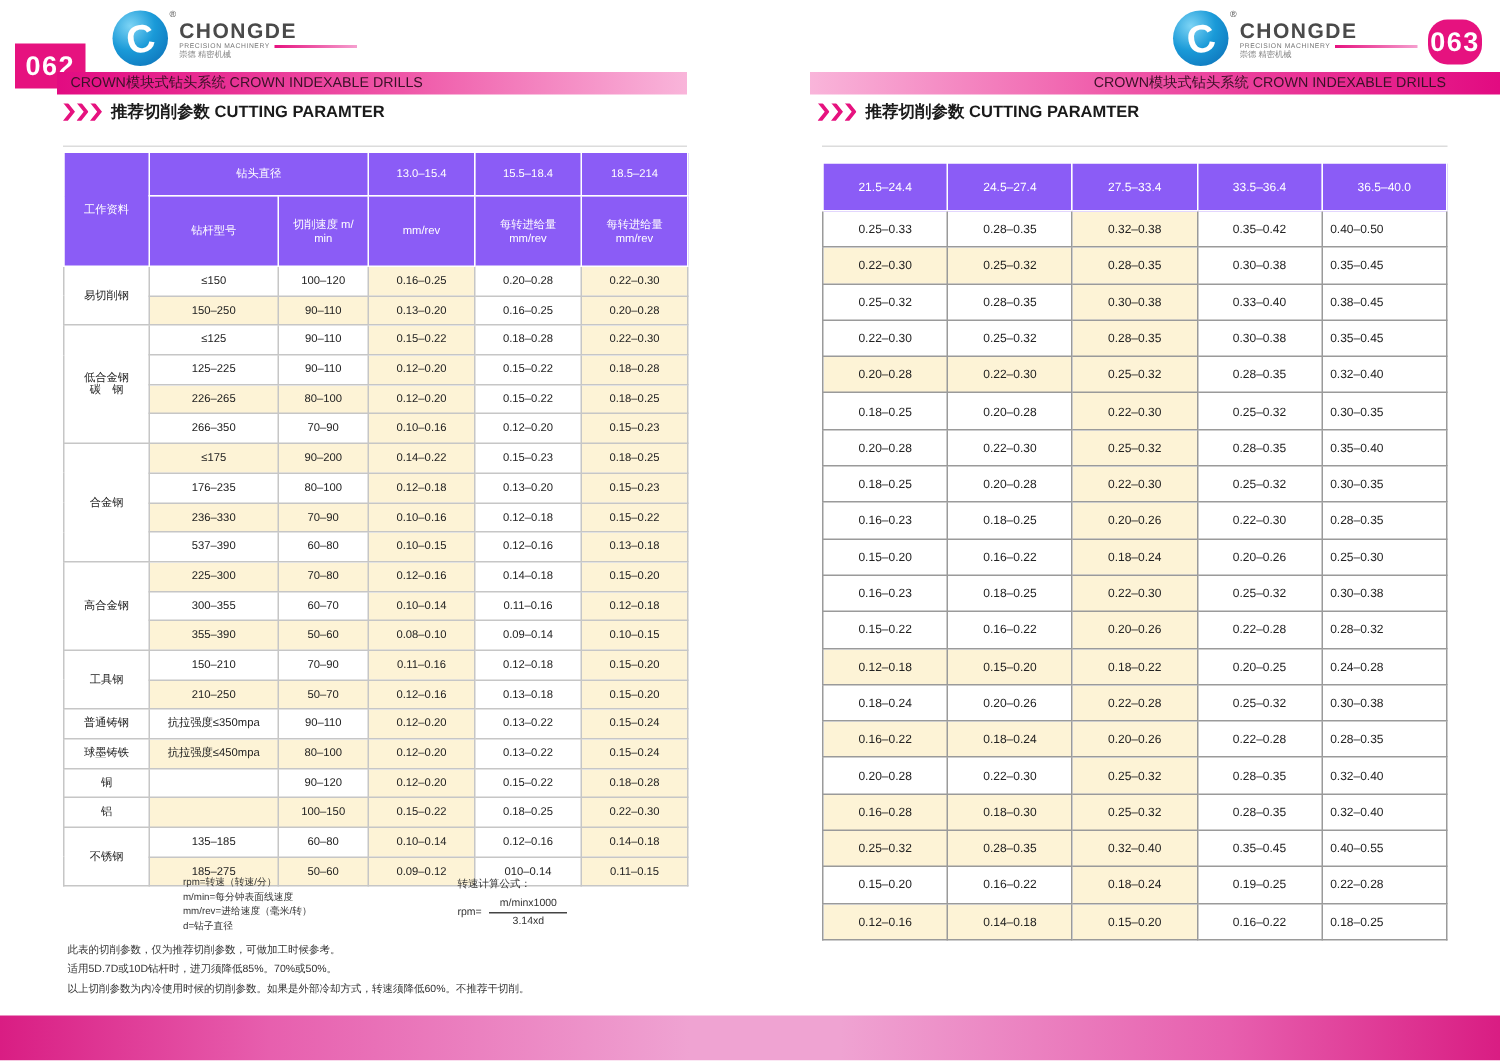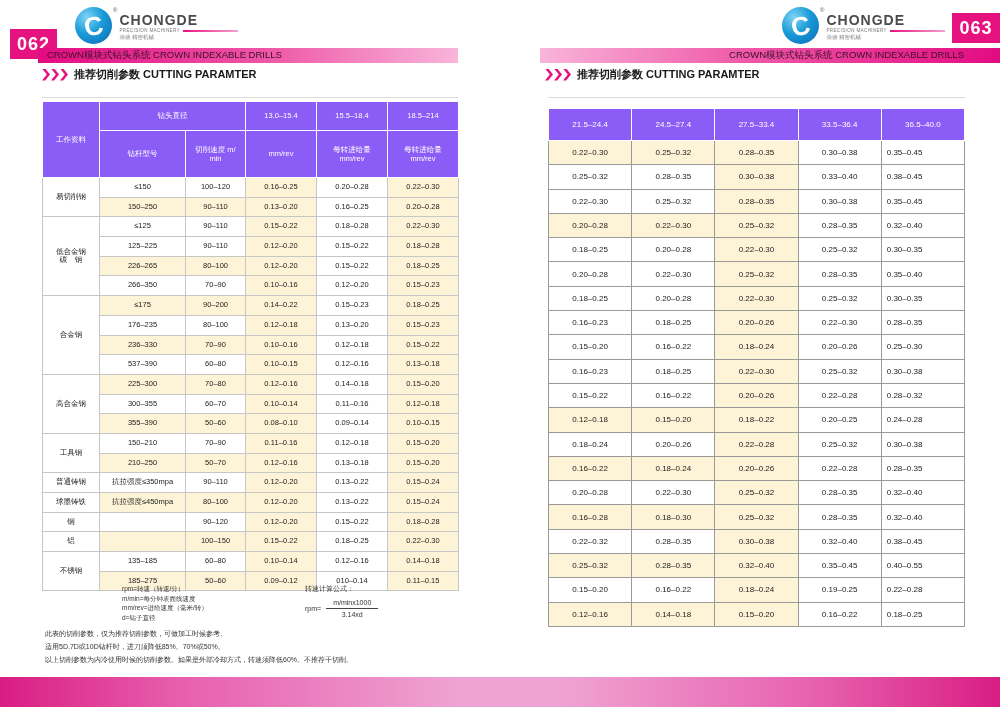--- a/index.html
+++ b/index.html
@@ -6,21 +6,21 @@
   body {
     width:1000px; height:707px; position:relative; background:#fff;
     font-family:"Liberation Sans","DejaVu Sans",sans-serif; overflow:hidden;
   }
   
   .page-num {
     position:absolute; background:#e6127f; color:#fff; font-size:18px; font-weight:bold;
     display:flex; align-items:center; justify-content:center; letter-spacing:1px;
   }
   #pn-left  { left:10px;  top:29px; width:47px; height:30px; }
-  #pn-right { left:952px; top:13px; width:48px; height:30px; }
+  #pn-right { left:952px; top:13px; width:36px; height:30px;border-radius:13px; }
 
   
   .logo { position:absolute; display:flex; align-items:flex-start; }
   #logo-left  { left:75px;  top:7px; }
   #logo-right { left:782px; top:7px; }
   .globe {
     width:37px; height:37px; border-radius:50%;
     background:radial-gradient(circle at 32% 28%, #7dd4f5, #1a9ad8 45%, #0b6ab3);
     position:relative; flex:0 0 auto;
   }
@@ -363,20 +363,27 @@
     <tr>
       <th>21.5–24.4</th>
       <th>24.5–27.4</th>
       <th>27.5–33.4</th>
       <th>33.5–36.4</th>
       <th>36.5–40.0</th>
     </tr>
   </thead>
   <tbody>
       <tr>
+        <td>0.25–0.33</td>
+        <td>0.28–0.35</td>
+        <td class="cream">0.32–0.38</td>
+        <td>0.35–0.42</td>
+        <td>0.40–0.50</td>
+      </tr>
+      <tr>
         <td class="cream">0.22–0.30</td>
         <td class="cream">0.25–0.32</td>
         <td class="cream">0.28–0.35</td>
         <td>0.30–0.38</td>
         <td>0.35–0.45</td>
       </tr>
       <tr>
         <td>0.25–0.32</td>
         <td>0.28–0.35</td>
         <td class="cream">0.30–0.38</td>
@@ -473,27 +480,20 @@
         <td class="cream">0.25–0.32</td>
         <td>0.28–0.35</td>
         <td>0.32–0.40</td>
       </tr>
       <tr>
         <td class="cream">0.16–0.28</td>
         <td class="cream">0.18–0.30</td>
         <td class="cream">0.25–0.32</td>
         <td>0.28–0.35</td>
         <td>0.32–0.40</td>
-      </tr>
-      <tr>
-        <td>0.22–0.32</td>
-        <td>0.28–0.35</td>
-        <td class="cream">0.30–0.38</td>
-        <td>0.32–0.40</td>
-        <td>0.38–0.45</td>
       </tr>
       <tr>
         <td class="cream">0.25–0.32</td>
         <td class="cream">0.28–0.35</td>
         <td class="cream">0.32–0.40</td>
         <td>0.35–0.45</td>
         <td>0.40–0.55</td>
       </tr>
       <tr>
         <td>0.15–0.20</td>

